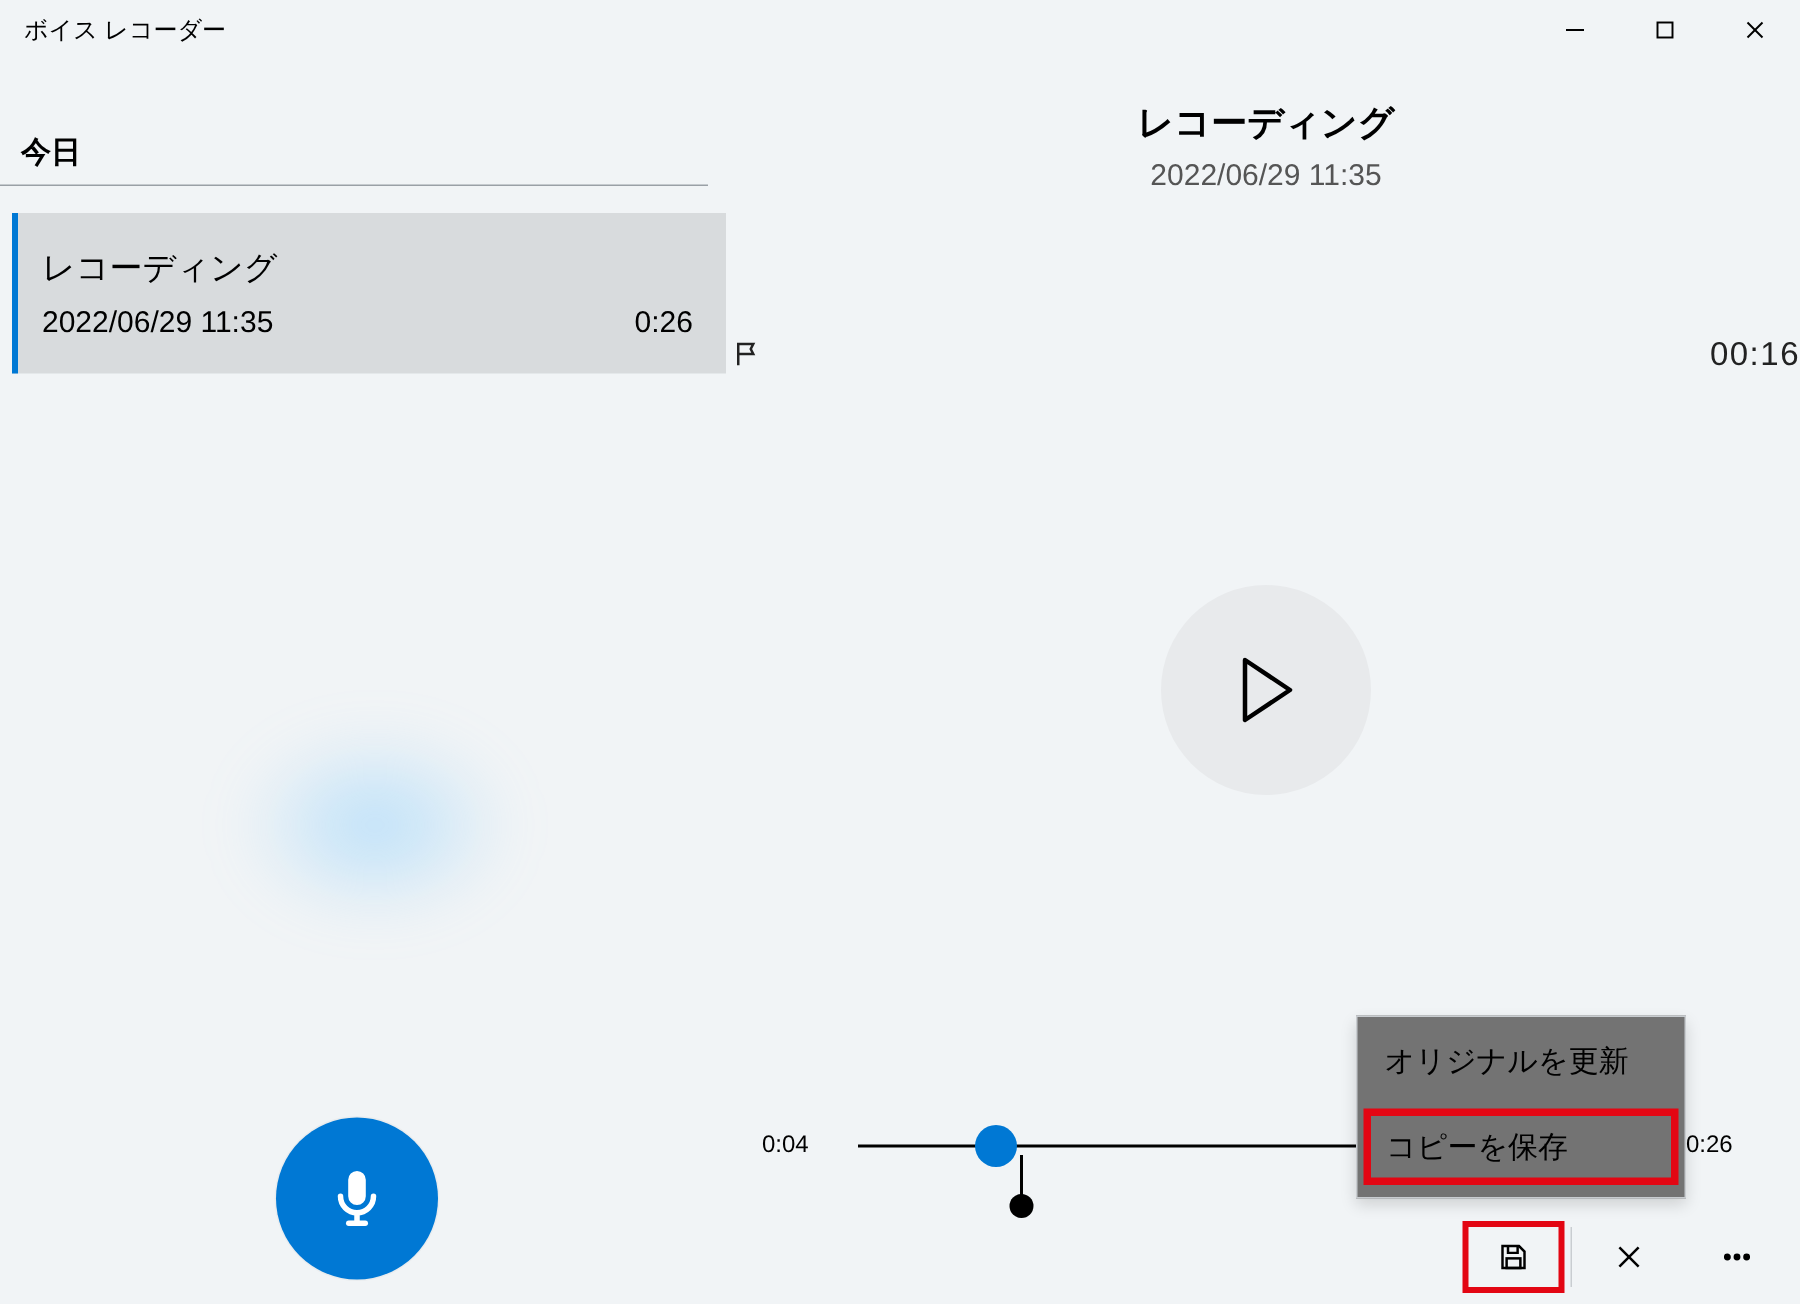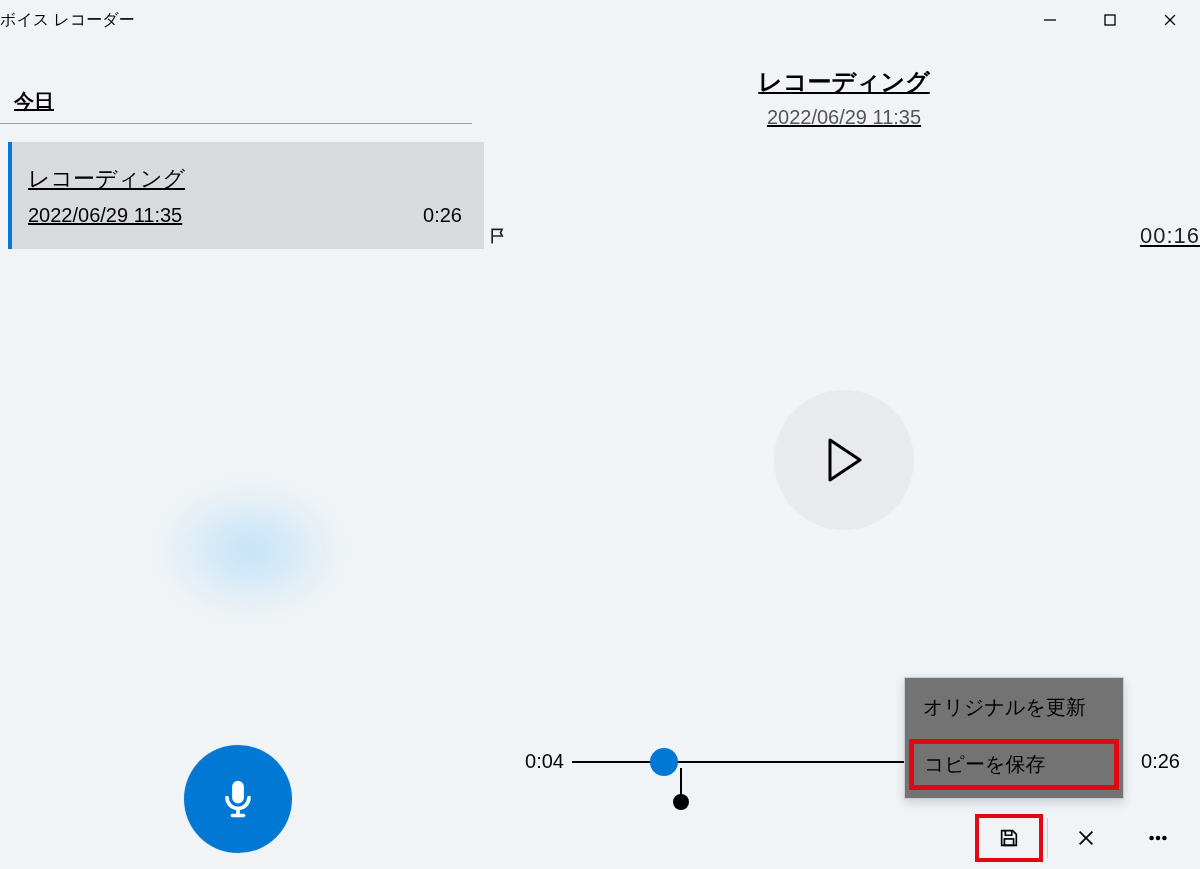--- a/index.html
+++ b/index.html
@@ -8,38 +8,38 @@
     font-family: "Yu Gothic UI", "Segoe UI", Meiryo, sans-serif;
     background: #f1f4f6;
     color: #000;
     position: relative;
   }
   
   .titlebar {
     height: 40px;
     display: flex;
     align-items: center;
+    padding-left: 16px;
   }
   .titlebar .title { font-size: 16px; }
   .win-controls {
     margin-left: auto;
     display: flex;
   }
   .win-btn {
     width: 60px; height: 40px;
     display: flex; align-items: center; justify-content: center;
     font-size: 16px;
     cursor: default;
   }
   .win-btn svg { width: 14px; height: 14px; }
 
   .main {
     display: flex;
     height: calc(100% - 40px);
-    text-decoration: underline;
   }
   
   .left {
     width: 488px;
     position: relative;
   }
   .section-header {
     font-size: 20px;
     font-weight: 600;
     padding: 48px 16px 8px 14px;
@@ -111,21 +111,21 @@
   }
   .play-btn svg { width: 40px; height: 44px; }
 
   
   .timeline {
     position: absolute;
     left: 20px; right: 20px;
     bottom: 96px;
     display: flex; align-items: center;
   }
-  .tl-time { font-size: 20px; width: 56px; text-align: right; }
+  .tl-time { font-size: 16px; width: 56px; text-align: left; }
   .tl-track {
     flex: 1; height: 2px; background: #000;
     position: relative; margin: 0 8px;
   }
   .tl-thumb {
     position: absolute; top: 50%;
     width: 28px; height: 28px; border-radius: 50%;
     background: #0078d4; transform: translate(-50%,-50%);
   }
   .tl-marker {

